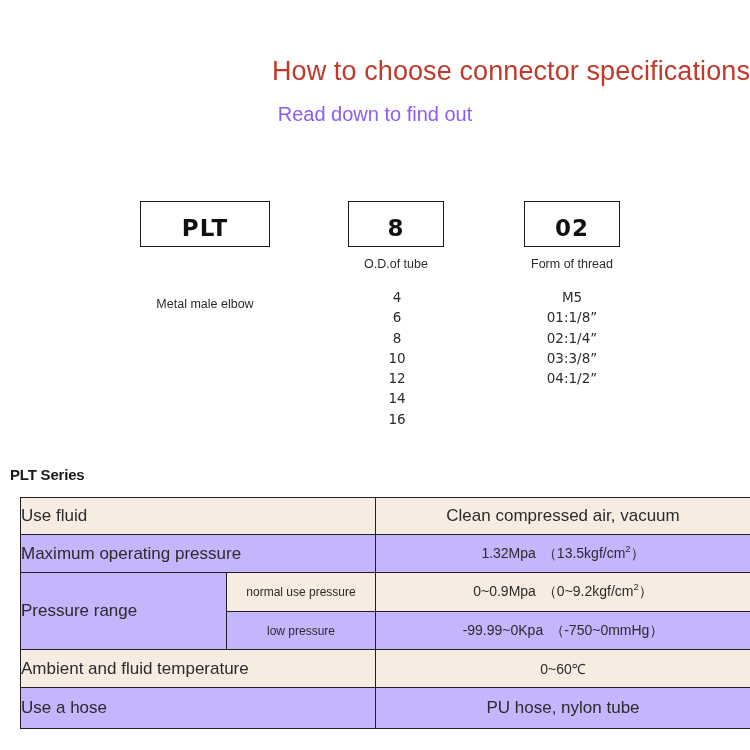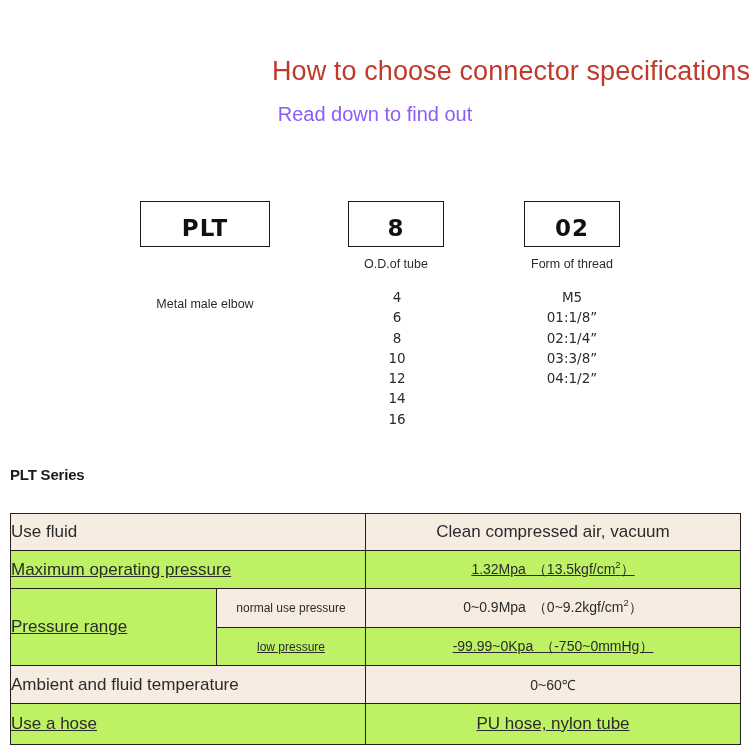--- a/index.html
+++ b/index.html
@@ -86,26 +86,25 @@
     top: 466px;
     font-size: 15px;
     font-weight: bold;
     color: #1a1a1a;
     letter-spacing: -0.2px;
   }
 
   
   .spec-table {
     position: absolute;
-    left: 10px;
+    left: 20px;
     top: 497px;
     width: 730px;
     border-collapse: collapse;
     table-layout: fixed;
-    margin-top: 16px;
   }
   .spec-table td {
     border: 1.3px solid #231f20;
     padding: 0;
     vertical-align: middle;
   }
   .cell-label {
     font-size: 17px;
     padding-left: 11px;
     color: #2b2b2b;
@@ -118,21 +117,21 @@
     white-space: nowrap;
   }
   .cell-value {
     text-align: center;
     color: #2b2b2b;
     white-space: nowrap;
   }
   .v-big { font-size: 17px; }
   .v-mid { font-size: 14px; }
   .shade { background: #f7ece2; }
-  .plain { background: #bef264; text-decoration: underline; }
+  .plain { background: #c4b5fd; }
   sup { font-size: 0.68em; vertical-align: super; line-height: 0; }
 </style>
 </head>
 <body>
 
 <div class="title">How to choose connector specifications</div>
 <div class="subtitle">Read down to find out</div>
 
 <div class="code-group">
 

